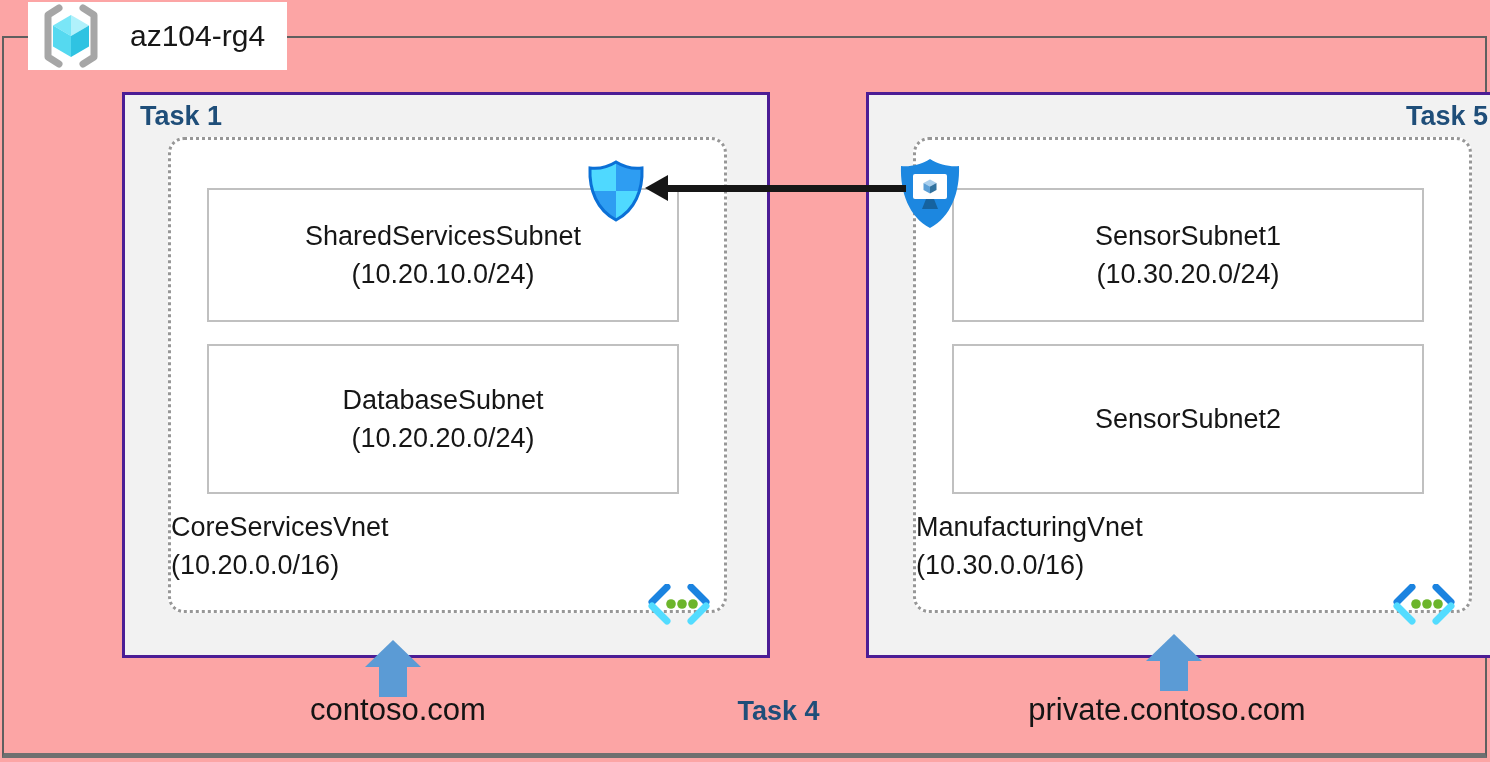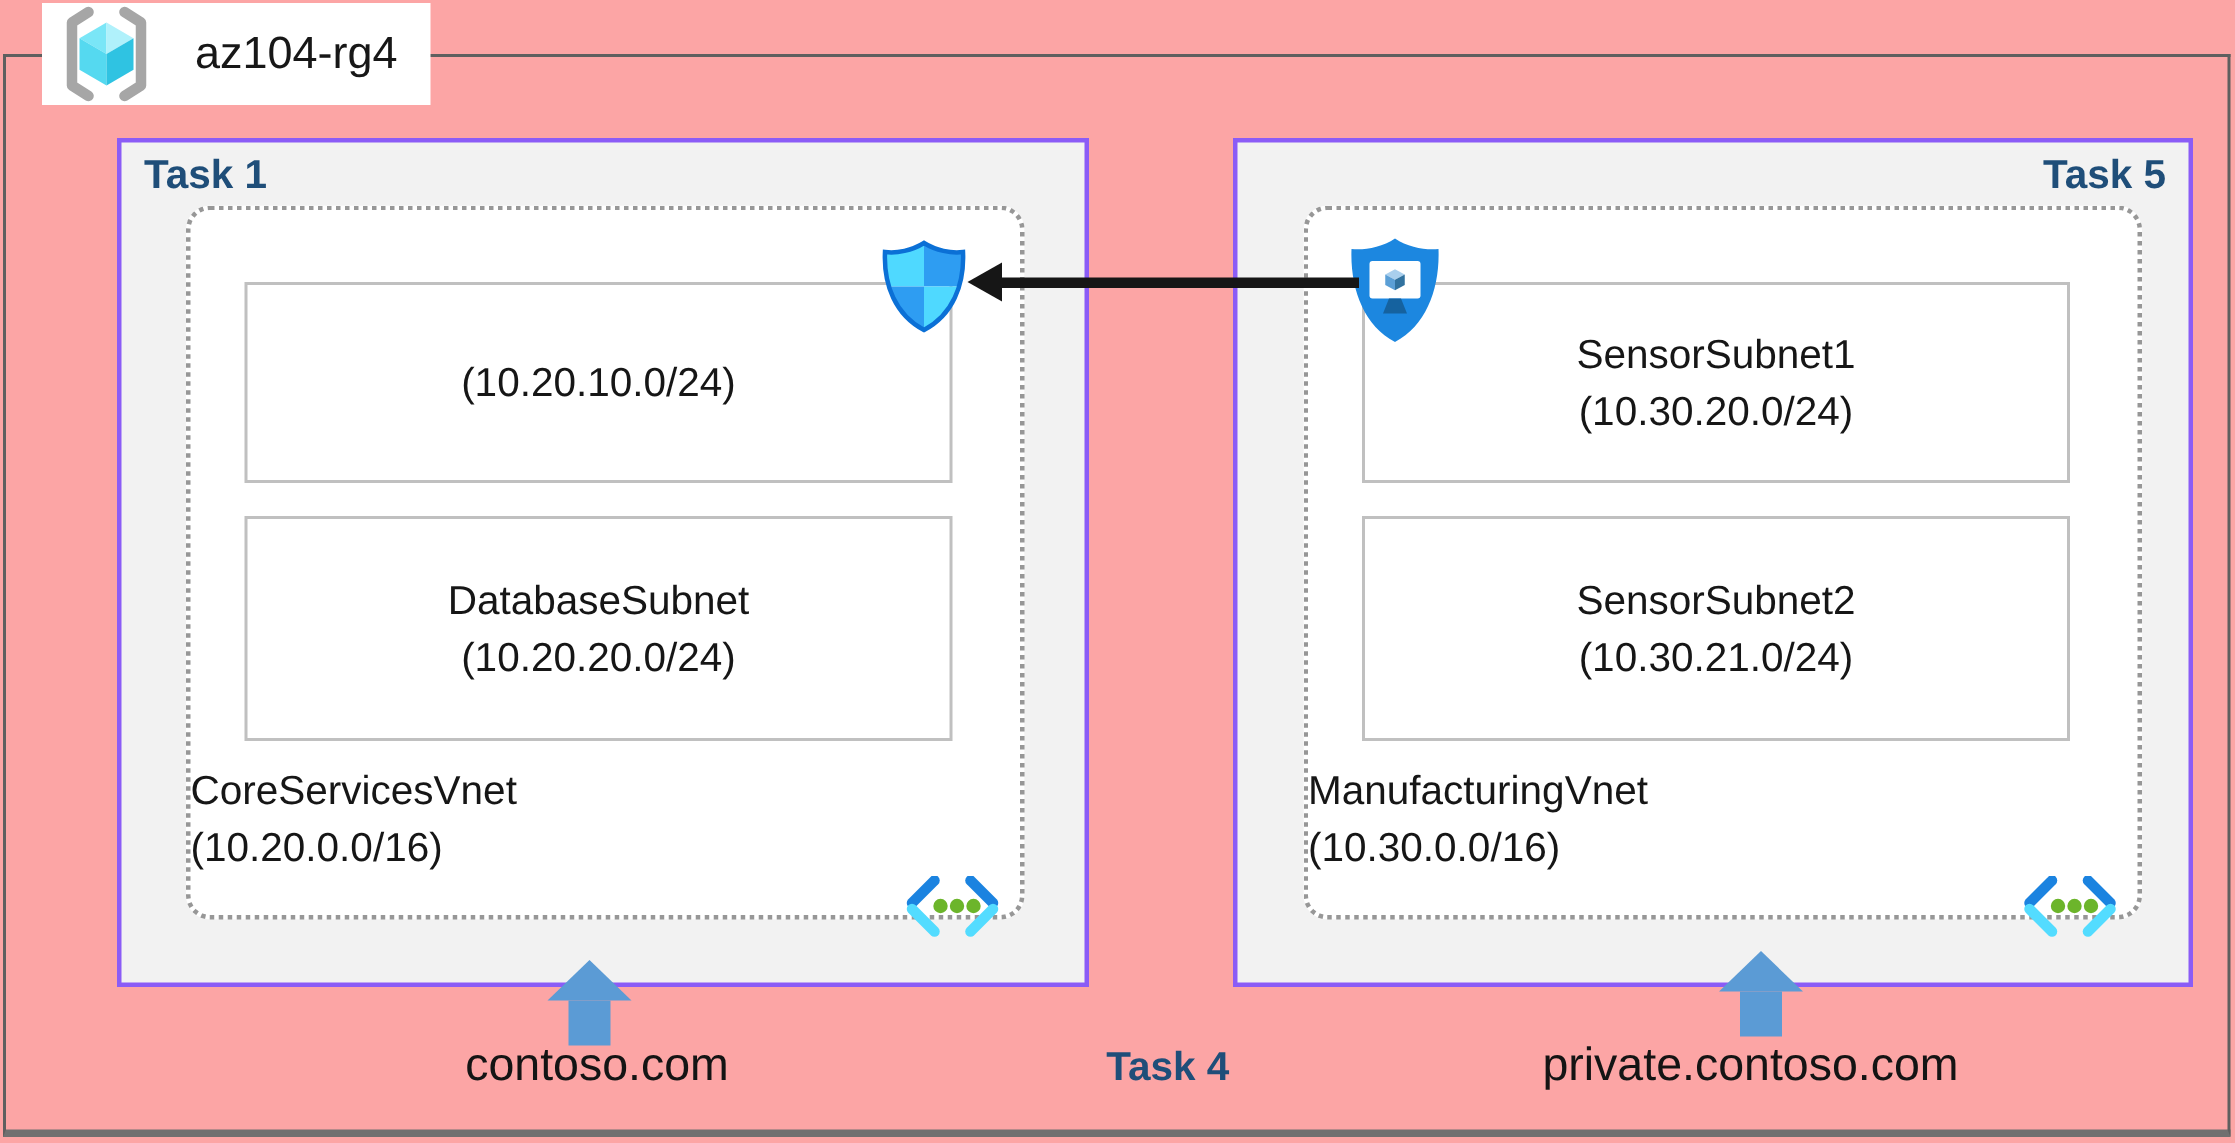--- a/index.html
+++ b/index.html
@@ -14,21 +14,21 @@
   }
   .rg-header{
     position:absolute;left:28px;top:2px;height:68px;z-index:5;
     display:flex;align-items:center;gap:22px;background:#fff;padding:0 22px 0 6px;
   }
   .rg-title{font-size:30px;color:#171717;white-space:nowrap;}
 
   
   .group-box{
     position:absolute;top:92px;height:566px;background:var(--group-fill,#f2f2f2);
-    border:3px solid #8b5cf6;box-sizing:border-box;
+    border:3px solid #4c1d95;box-sizing:border-box;margin-left:44px;
   }
   .group-box.left{left:78px;width:648px;}
   .group-box.right{left:822px;width:640px;}
   .task-label{
     position:absolute;top:6px;font-size:27px;font-weight:bold;
     color:var(--task-label,#1F4E79);white-space:nowrap;
   }
   .task-label.tl{left:15px;}
   .task-label.tr{right:15px;}
 
@@ -106,20 +106,21 @@
       <polygon points="19,21.5 37,32 37,53 19,42.5" fill="#55d9f0"></polygon>
       <polygon points="55,21.5 37,32 37,53 55,42.5" fill="#2fc3e2"></polygon>
     </svg>
     <span class="rg-title">az104-rg4</span>
   </div>
 
   <div class="group-box left">
     <div class="task-label tl">Task 1</div>
     <div class="vnet-box l">
       <div class="subnet-box s1">
+        <div>SharedServicesSubnet</div>
         <div>(10.20.10.0/24)</div>
       </div>
       <div class="subnet-box s2">
         <div>DatabaseSubnet</div>
         <div>(10.20.20.0/24)</div>
       </div>
       <div class="vnet-caption">
         <div>CoreServicesVnet</div>
         <div>(10.20.0.0/16)</div>
       </div>
@@ -137,21 +138,20 @@
 
   <div class="group-box right">
     <div class="task-label tr">Task 5</div>
     <div class="vnet-box r">
       <div class="subnet-box s1">
         <div>SensorSubnet1</div>
         <div>(10.30.20.0/24)</div>
       </div>
       <div class="subnet-box s2">
         <div>SensorSubnet2</div>
-        <div>(10.30.21.0/24)</div>
       </div>
       <div class="vnet-caption">
         <div>ManufacturingVnet</div>
         <div>(10.30.0.0/16)</div>
       </div>
       <svg class="vnet-icon" viewBox="0 0 66 44">
         <path d="M21,3 L6,18" stroke="#1b83e0" stroke-width="7" stroke-linecap="round" fill="none"></path>
         <path d="M6,22 L21,37" stroke="#53dcff" stroke-width="7" stroke-linecap="round" fill="none"></path>
         <path d="M45,3 L60,18" stroke="#1b83e0" stroke-width="7" stroke-linecap="round" fill="none"></path>
         <path d="M60,22 L45,37" stroke="#53dcff" stroke-width="7" stroke-linecap="round" fill="none"></path>

